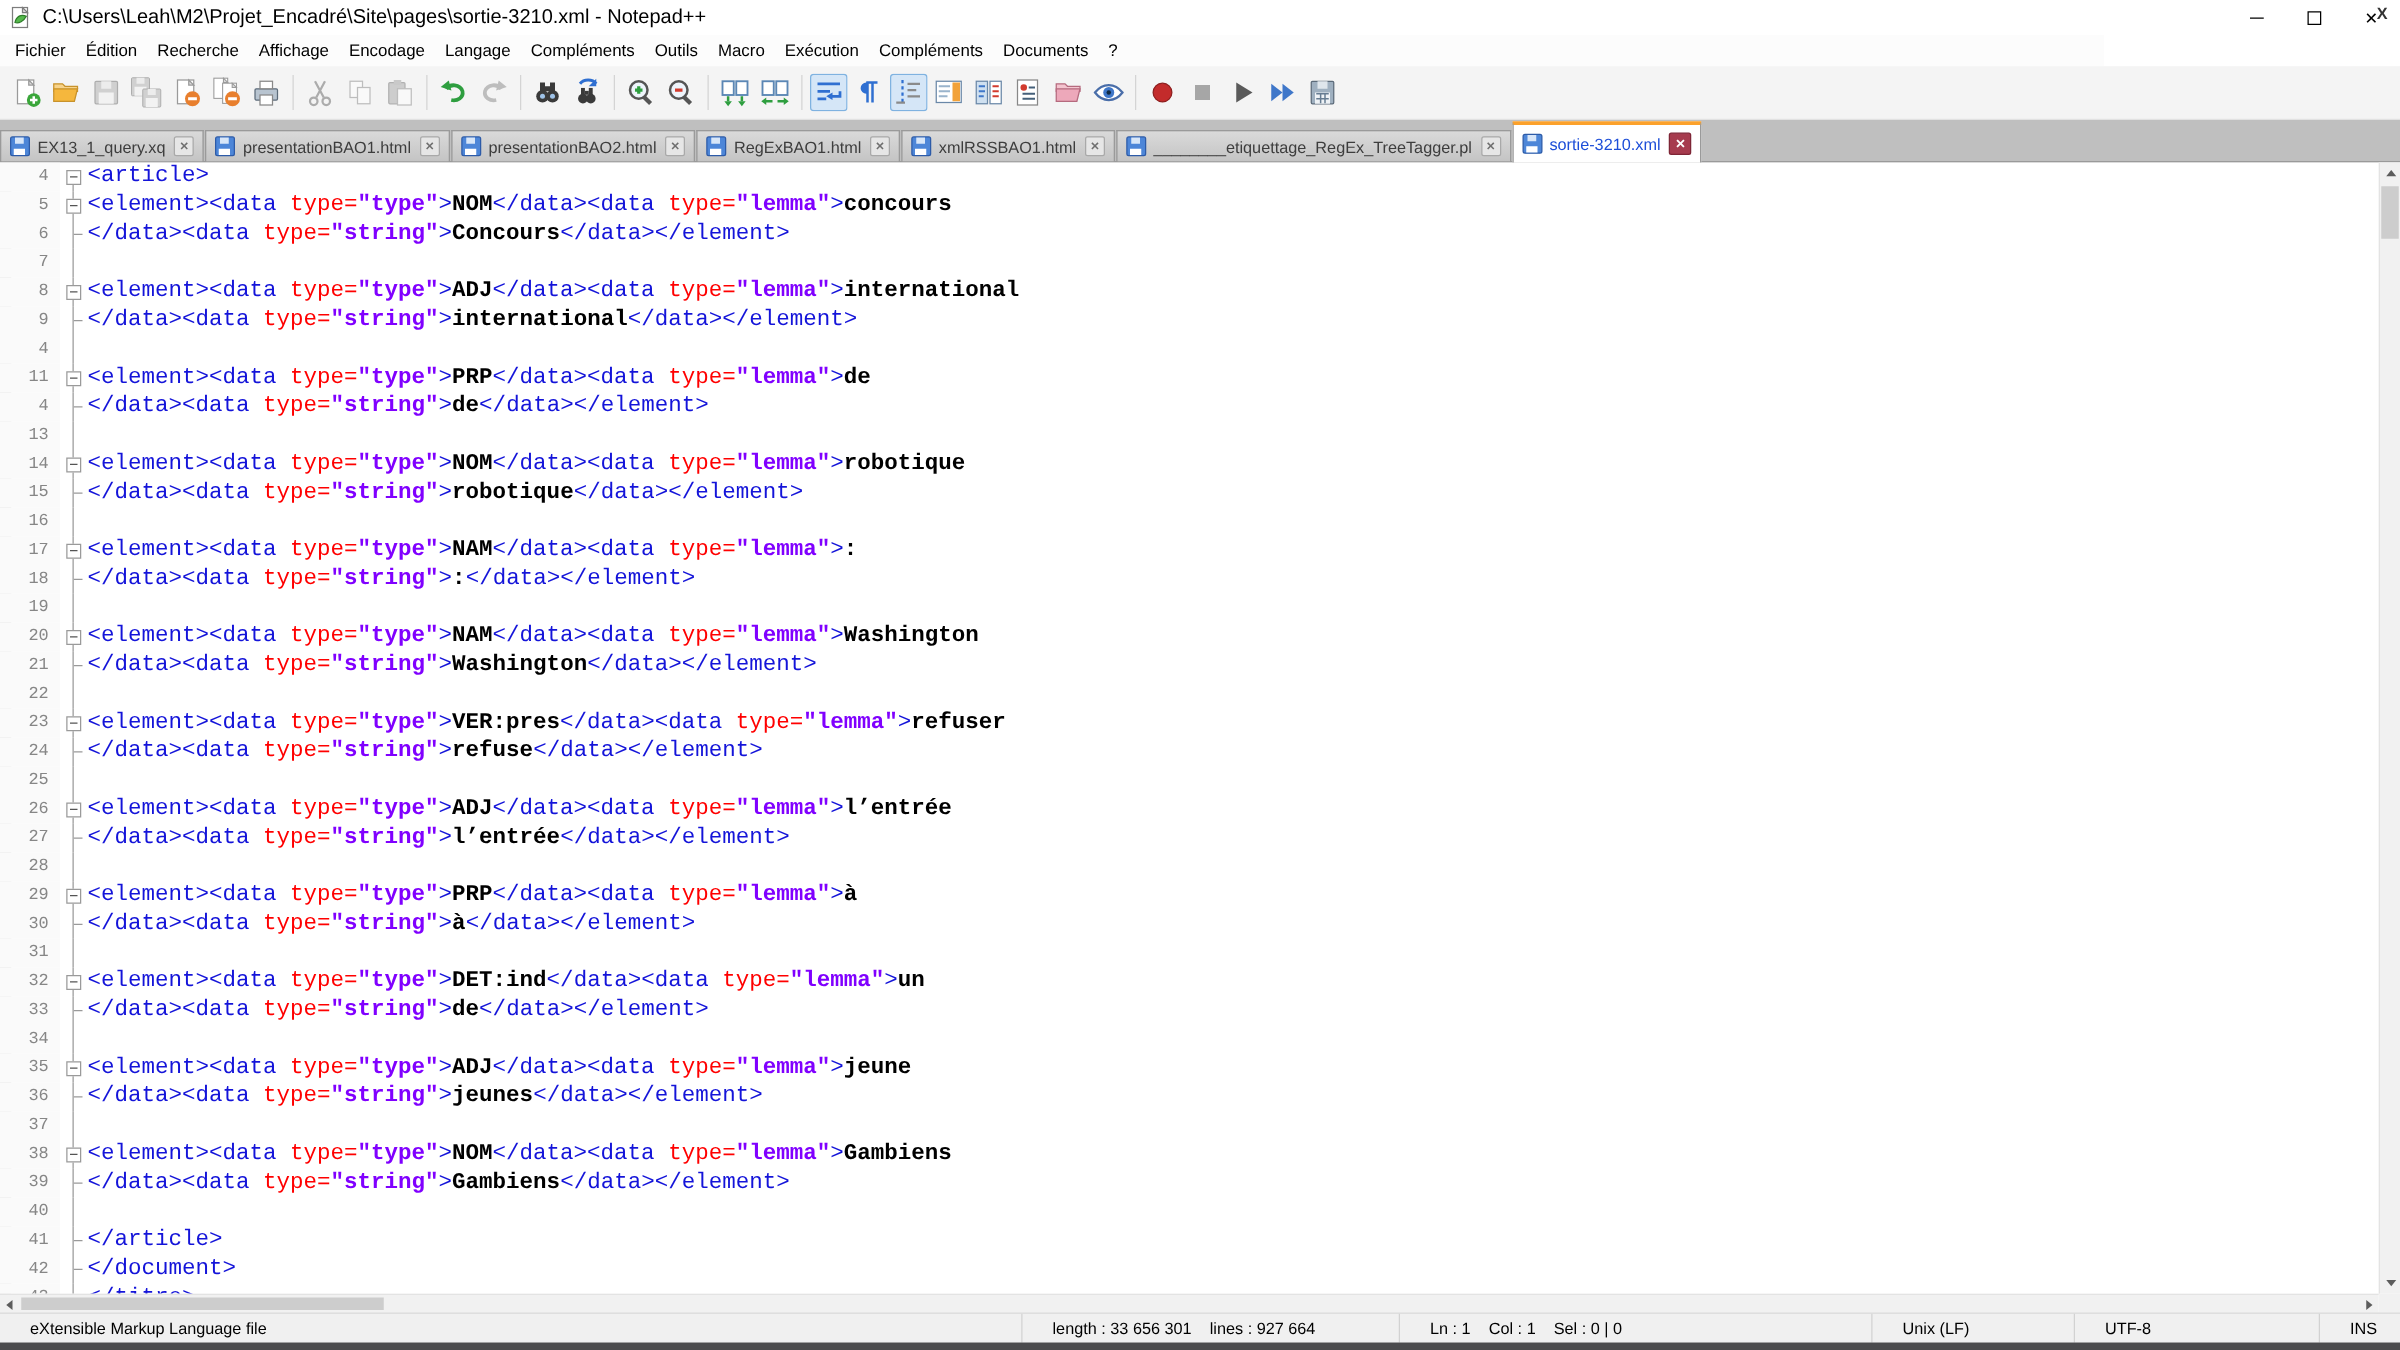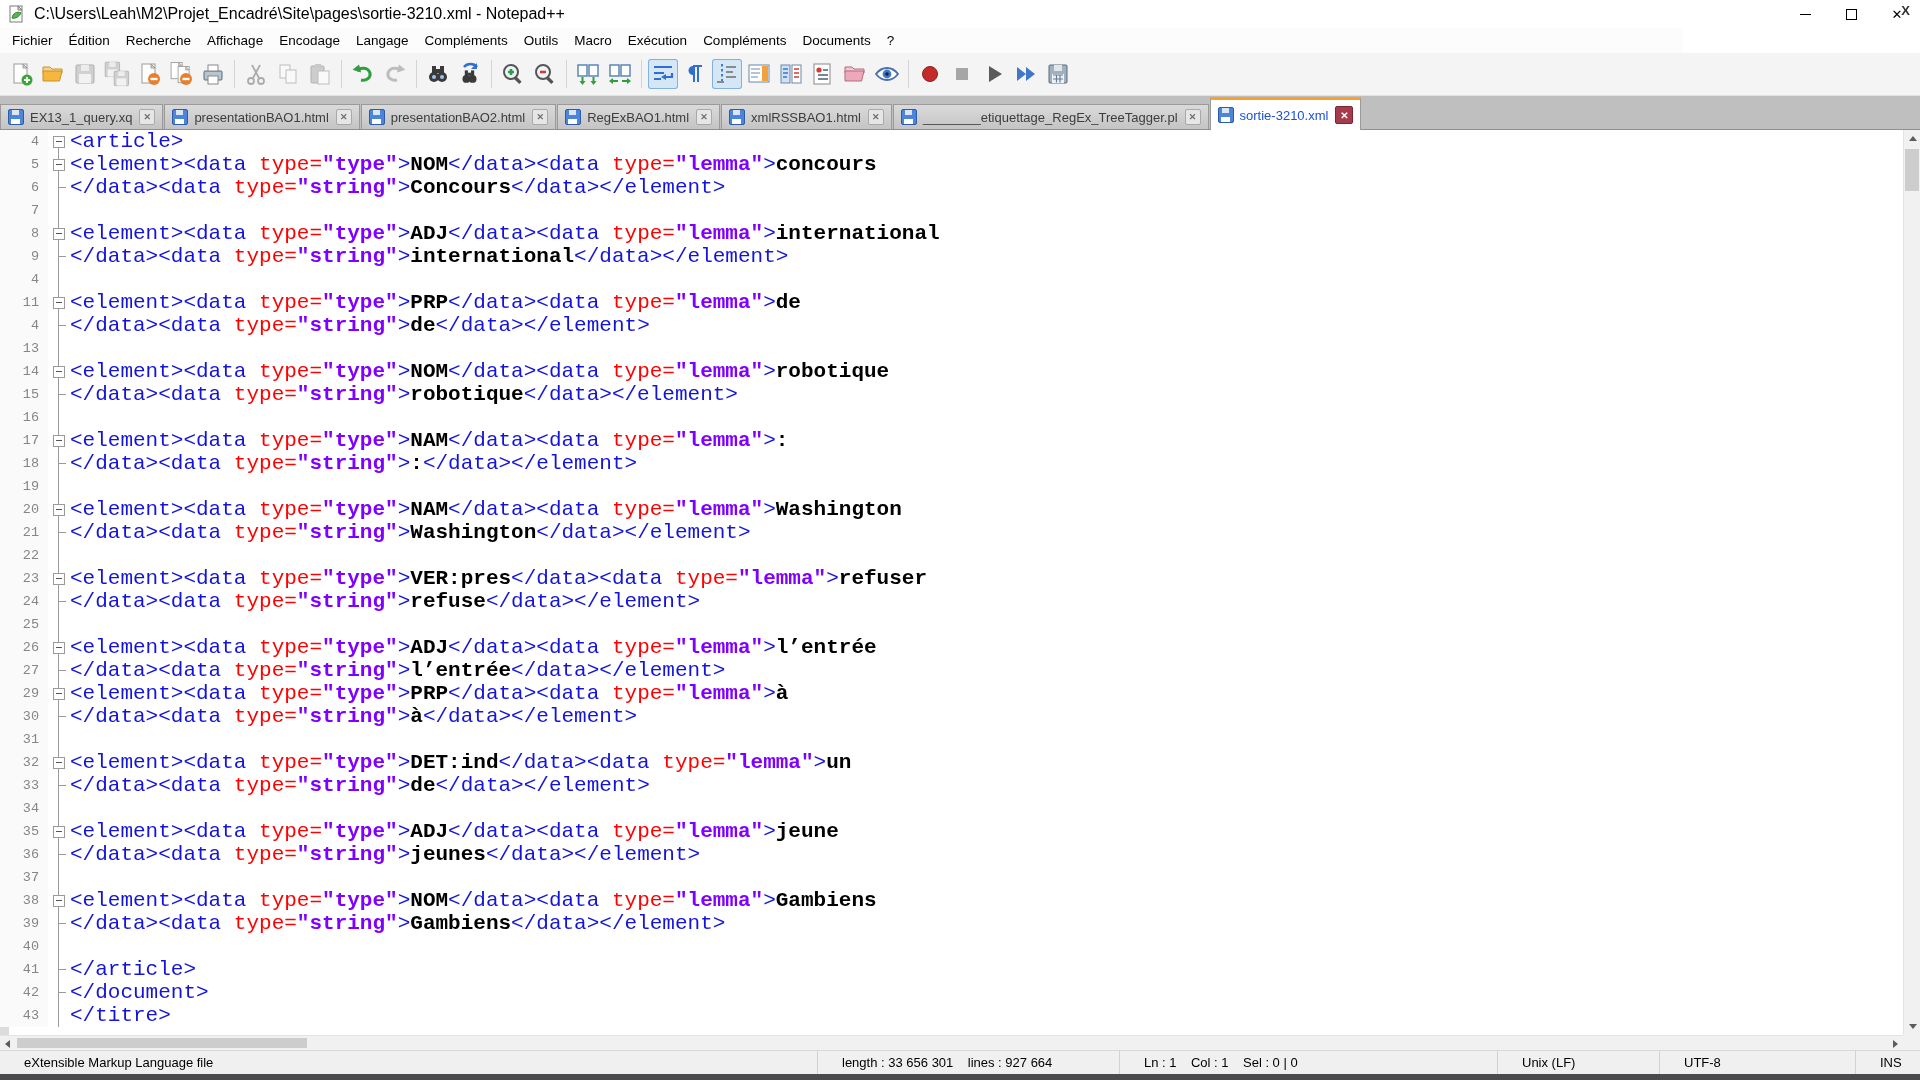--- a/index.html
+++ b/index.html
@@ -53,21 +53,21 @@
   .cl{display:flex;height:23px;}
   .ln{width:48px;flex:0 0 auto;text-align:right;padding-right:9px;box-sizing:border-box;
     font-family:"Liberation Mono",monospace;font-size:13.5px;line-height:23px;color:#868686;background:#fafafa;}
   .fold{width:22px;flex:0 0 auto;position:relative;}
   .fold .vl{position:absolute;left:10px;top:0;bottom:0;width:1px;background:#9a9a9a;}
   .fold.first .vl{top:12px;}
   .fold .box{position:absolute;left:5px;top:6px;width:10px;height:10px;background:#fff;
     border:1px solid #9a9a9a;box-sizing:content-box;z-index:1;}
   .fold .box::after{content:"";position:absolute;left:2px;top:4px;width:6px;height:1px;background:#555;}
   .fold .tick{position:absolute;left:11px;top:11px;width:7px;height:1px;background:#9a9a9a;}
-  .code{font-family:"Liberation Mono",monospace;font-size:21px;line-height:23px;white-space:pre;}
+  .code{font-family:"Liberation Mono",monospace;font-size:18px;line-height:23px;white-space:pre;}
   .sg-tag{color:var(--c-tag);}
   .sg-attr{color:var(--c-attr);}
   .sg-val{color:var(--c-val);font-weight:bold;}
   .sg-txt{color:var(--c-txt);font-weight:bold;}
 
   
   #vscroll{position:absolute;right:0;top:0;bottom:15px;width:17px;background:#f1f1f1;border-left:1px solid #e3e3e3;box-sizing:border-box;}
   .varrow{position:absolute;left:0;width:17px;height:17px;display:flex;align-items:center;justify-content:center;}
   .varrow.up{top:0;} .varrow.down{bottom:0;}
   .tri-up{width:0;height:0;border-left:4px solid transparent;border-right:4px solid transparent;border-bottom:5px solid #5c5c5c;}
@@ -597,20 +597,27 @@
         </div>
         <div class="cl">
           <span class="ln">27</span>
           <span class="fold">
             <i class="vl"></i>
             <i class="tick"></i>
           </span>
           <span class="code"><span class="sg-tag">&lt;/data&gt;&lt;data </span><span class="sg-attr">type=</span><span class="sg-val">"string"</span><span class="sg-tag">&gt;</span><span class="sg-txt">l’entrée</span><span class="sg-tag">&lt;/data&gt;&lt;/element&gt;</span></span>
         </div>
         <div class="cl">
+          <span class="ln">28</span>
+          <span class="fold">
+            <i class="vl"></i>
+          </span>
+          <span class="code"></span>
+        </div>
+        <div class="cl">
           <span class="ln">29</span>
           <span class="fold">
             <i class="vl"></i>
             <i class="box"></i>
           </span>
           <span class="code"><span class="sg-tag">&lt;element&gt;&lt;data </span><span class="sg-attr">type=</span><span class="sg-val">"type"</span><span class="sg-tag">&gt;</span><span class="sg-txt">PRP</span><span class="sg-tag">&lt;/data&gt;&lt;data </span><span class="sg-attr">type=</span><span class="sg-val">"lemma"</span><span class="sg-tag">&gt;</span><span class="sg-txt">à</span></span>
         </div>
         <div class="cl">
           <span class="ln">30</span>
           <span class="fold">

